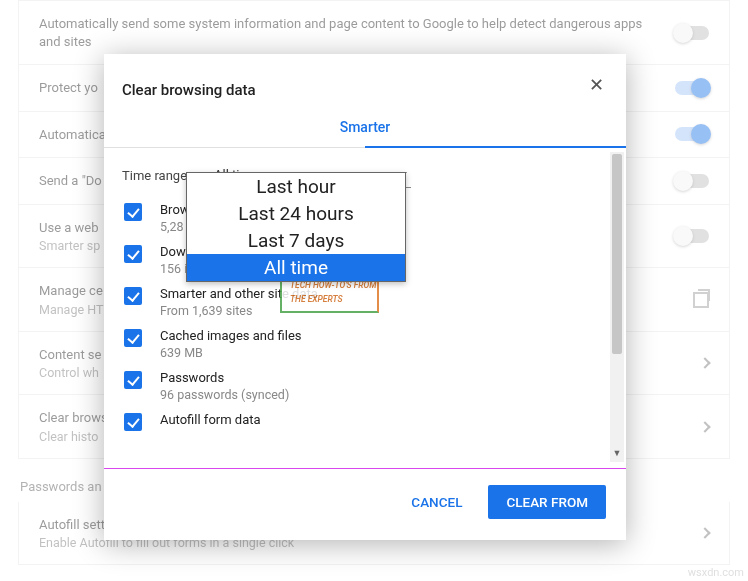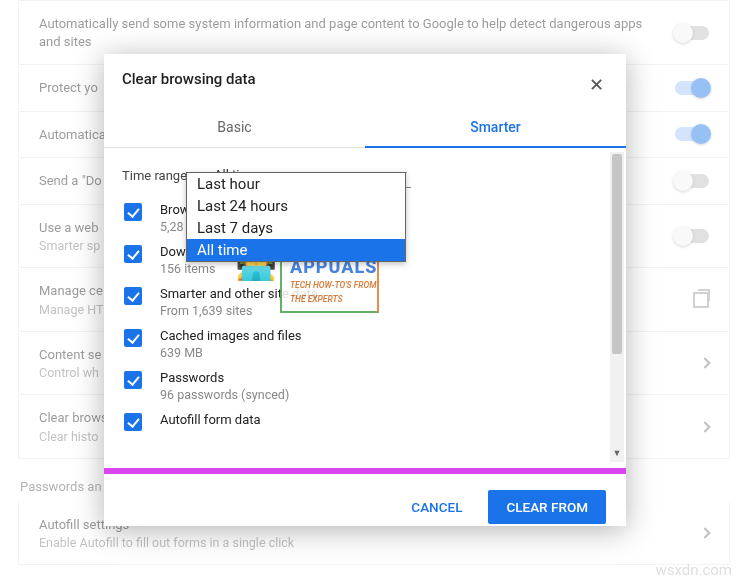--- a/index.html
+++ b/index.html
@@ -67,21 +67,21 @@
   .dialog {
     position: absolute;
     left: 104px; top: 54px;
     width: 522px;
     background: #fff;
     box-shadow: 0 4px 28px rgba(0,0,0,.3);
     z-index: 10;
     display:flex; flex-direction:column;
   }
   .dlg-head {
-    display:flex; align-items:flex-start; justify-content:space-between;
+    display:flex; align-items:flex-end; justify-content:space-between;
     padding: 16px 18px 10px 18px;
   }
   .dlg-head h2 { font-size: 15px; font-weight: 500; color:#222;}
   .close-x { font-size: 18px; color:#555; cursor:pointer; padding:4px;}
   .tabs {
     display:flex; border-bottom:1px solid #e0e0e0; position:relative;
   }
   .tab {
     flex:1; text-align:center; padding: 10px 0 12px;
     color:#666; font-size:14px; cursor:pointer;
@@ -124,36 +124,36 @@
     display:flex;align-items:center;justify-content:center;margin-top:1px;
   }
   .checkbox::after{
     content:""; width:5px;height:9px;border-right:2px solid #fff;border-bottom:2px solid #fff;
     transform:rotate(40deg); margin-top:-2px;
   }
   .ck-labels .t{color:#222;}
   .ck-labels .s{color:#888;font-size:12.5px;margin-top:2px;}
   .dlg-foot{
     display:flex; justify-content:flex-end; gap:8px;
-    padding:16px 20px 2px; border-top:6px solid #d946ef;
+    padding:16px 20px 21px; border-top:1px solid #d946ef;
   }
   .btn{ padding:9px 18px; font-size:13.5px; font-weight:500; border-radius:2px; cursor:pointer;}
   .btn.flat{ color:#1a73e8; background:transparent;}
   .btn.primary{ color:#fff; background:#1a73e8;}
   
   .dropdown{
     position:absolute; left:186px; top:172px; width:220px;
     background:#fff; border:1px solid #666; z-index:20;
     box-shadow:0 2px 6px rgba(0,0,0,.25);
   }
-  .dropdown .opt{ padding:2px 10px; font-size:15px; color:#222; cursor:pointer;}
+  .dropdown .opt{ padding:2px 10px; font-size:19px; color:#222; cursor:pointer;text-align:center;}
   .dropdown .opt.sel{ background:#1a73e8; color:#fff;}
   .watermark{
-    position:absolute; right:16px; bottom:2px;
-    font-size:15px; color:#b8b8b8; z-index:2;
+    position:absolute; right:4px; bottom:2px;
+    font-size:11px; color:#b8b8b8; z-index:2;
   }
   .wm-img{
     position:absolute; left:280px; top:250px; z-index:12; opacity:.85;
     font-size:12px;
   }
   .wm-box{
     border:2px solid #4aa34a; border-right:2px solid #e07a2a;
     padding:4px 0 6px 8px; background:#fff; display:inline-block;
   }
   .wm-logo{ color:#2a6fd6; font-weight:800; font-size:18px; letter-spacing:1px;}
@@ -241,21 +241,20 @@
 </div>
 
 <div class="overlay"></div>
 
 <div class="dialog">
   <div class="dlg-head">
     <h2>Clear browsing data</h2>
     <div class="close-x">✕</div>
   </div>
   <div class="tabs">
-    <div class="tab">Basic</div>
     <div class="tab active">Smarter</div>
     <div class="tab-underline"></div>
   </div>
   <div class="dlg-body">
     <div class="tr-row">
       <div class="tr-label">Time range</div>
       <div class="tr-select">
         <span>All time</span>
         <span class="caret"></span>
       </div>

